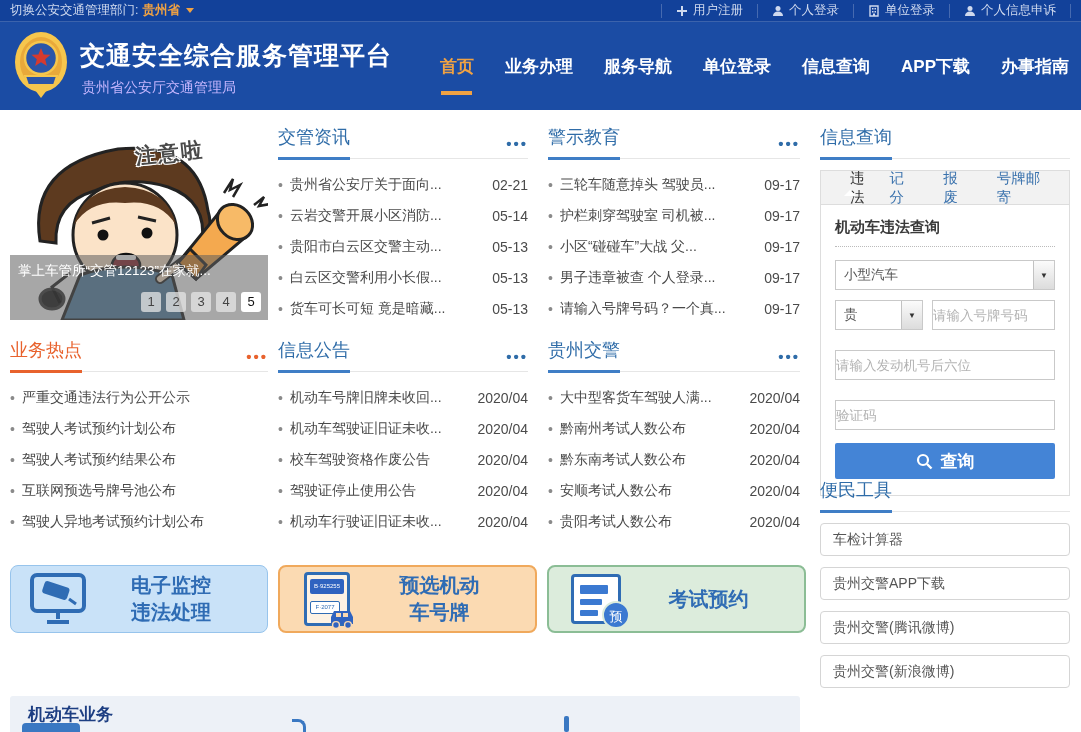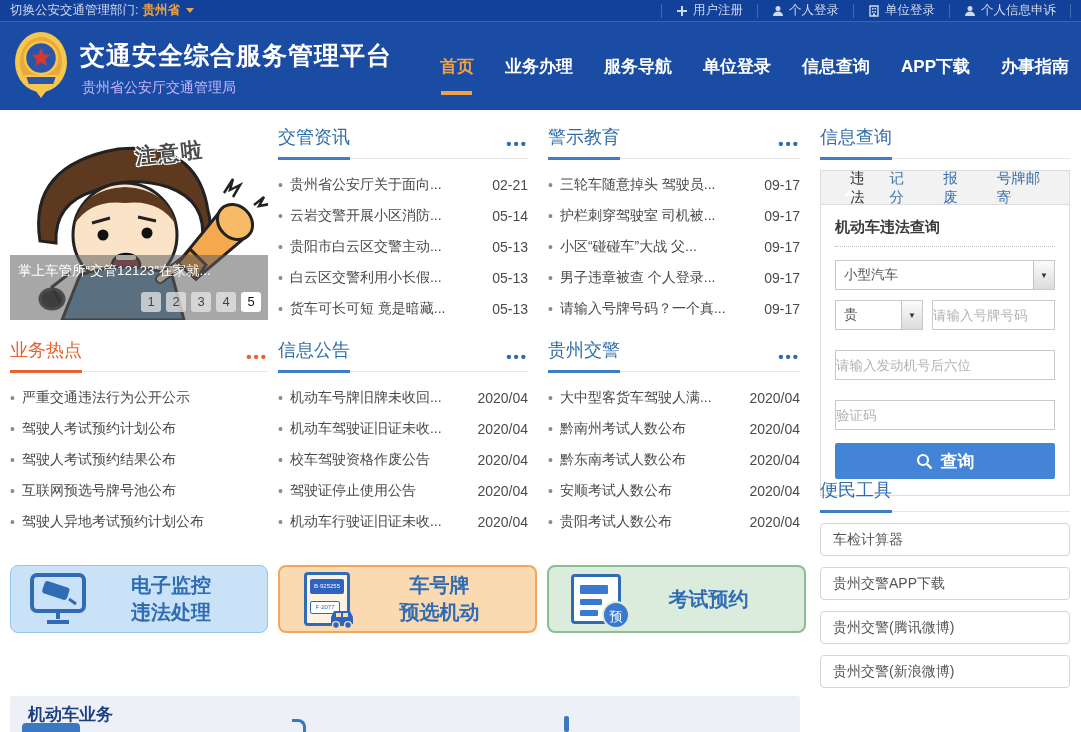--- a/index.html
+++ b/index.html
@@ -463,22 +463,22 @@
         <svg class="mini-car" width="30" height="22" viewBox="0 0 30 22">
           <path d="M4 10 L7 4 h16 l3 6 v7 H4z" fill="#2f63c0"></path>
           <rect x="9" y="6" width="5" height="4" fill="#fbdab2"></rect>
           <rect x="16" y="6" width="5" height="4" fill="#fbdab2"></rect>
           <circle cx="9" cy="18" r="3.4" fill="#2f63c0" stroke="#fbdab2" stroke-width="1.4"></circle>
           <circle cx="21" cy="18" r="3.4" fill="#2f63c0" stroke="#fbdab2" stroke-width="1.4"></circle>
         </svg>
       </div>
     </div>
     <div class="b-label">
+      <div>预选机动</div>
       <div>车号牌</div>
-      <div>预选机动</div>
     </div>
   </div>
 
   <div class="banner" id="banner3">
     <div class="b-icon">
       <div class="exam-doc">
         <div class="bar bar1"></div>
         <div class="bar bar2"></div>
         <div class="bar bar3"></div>
         <div class="exam-badge">预</div>

